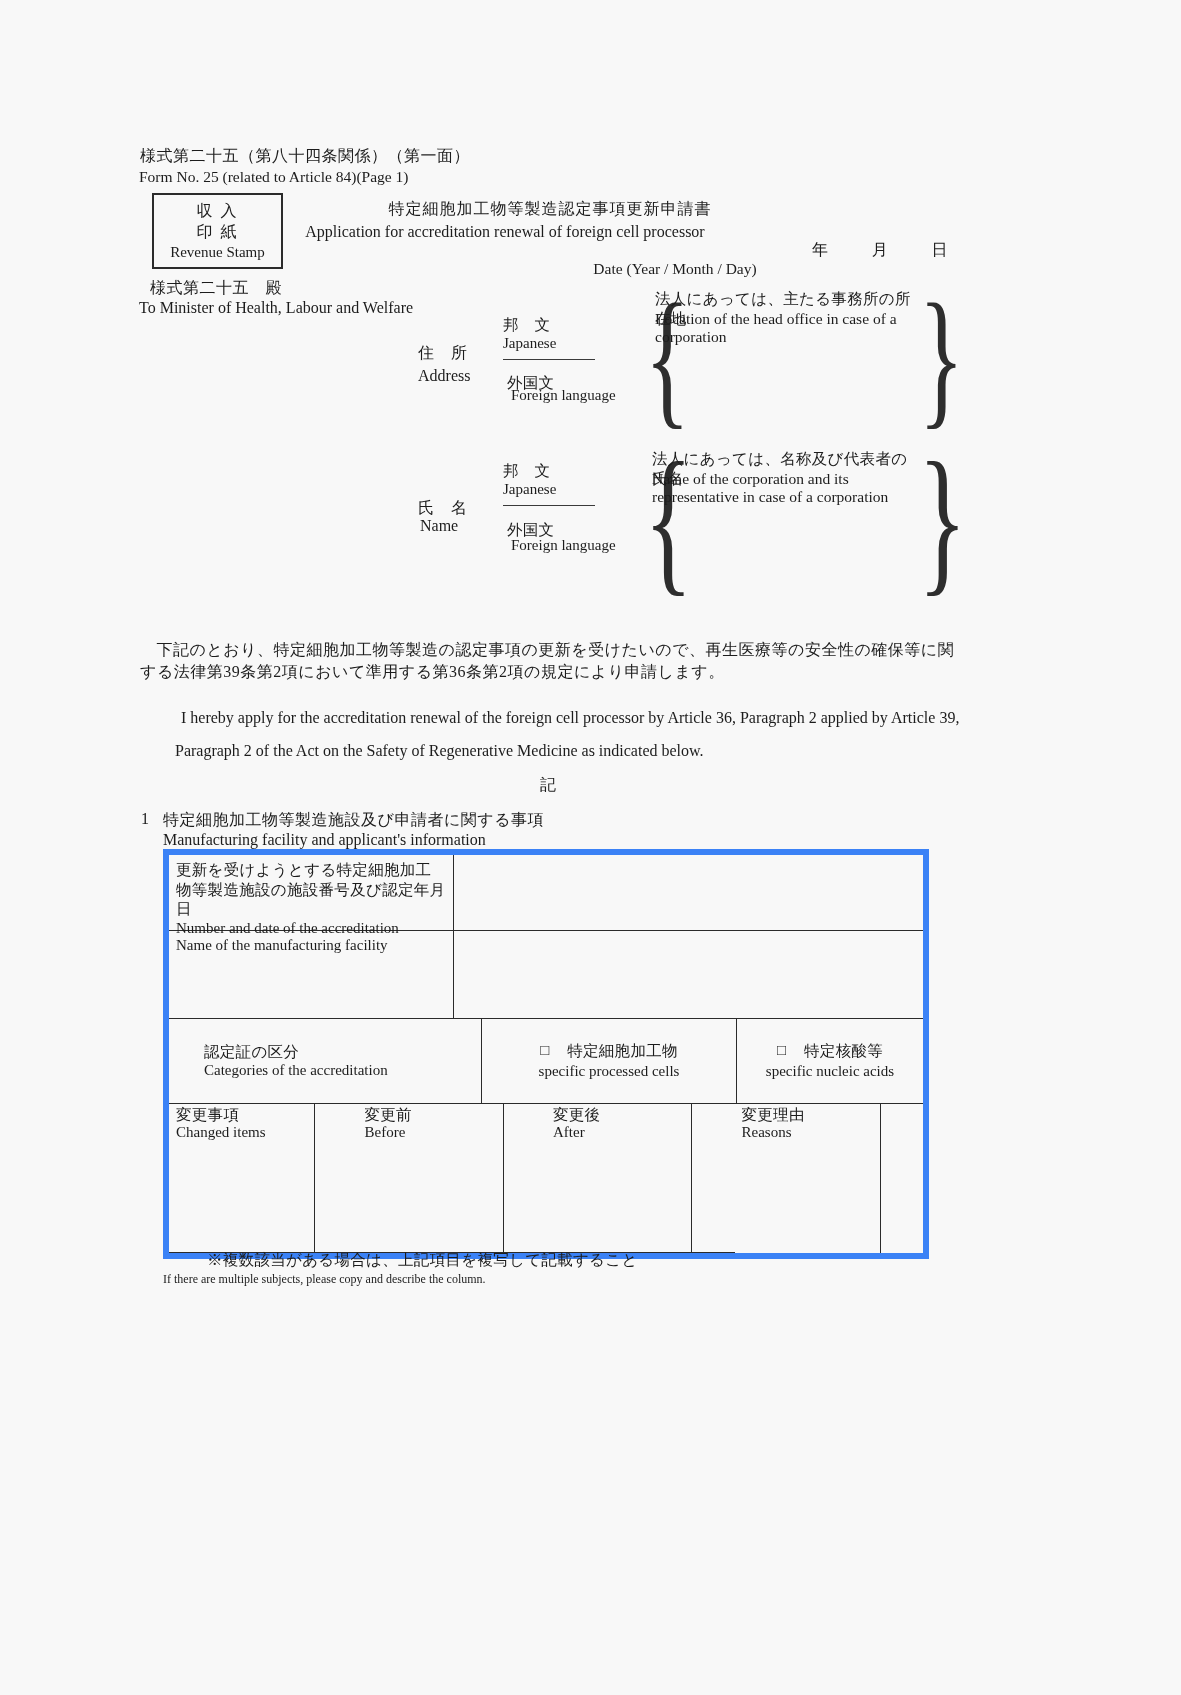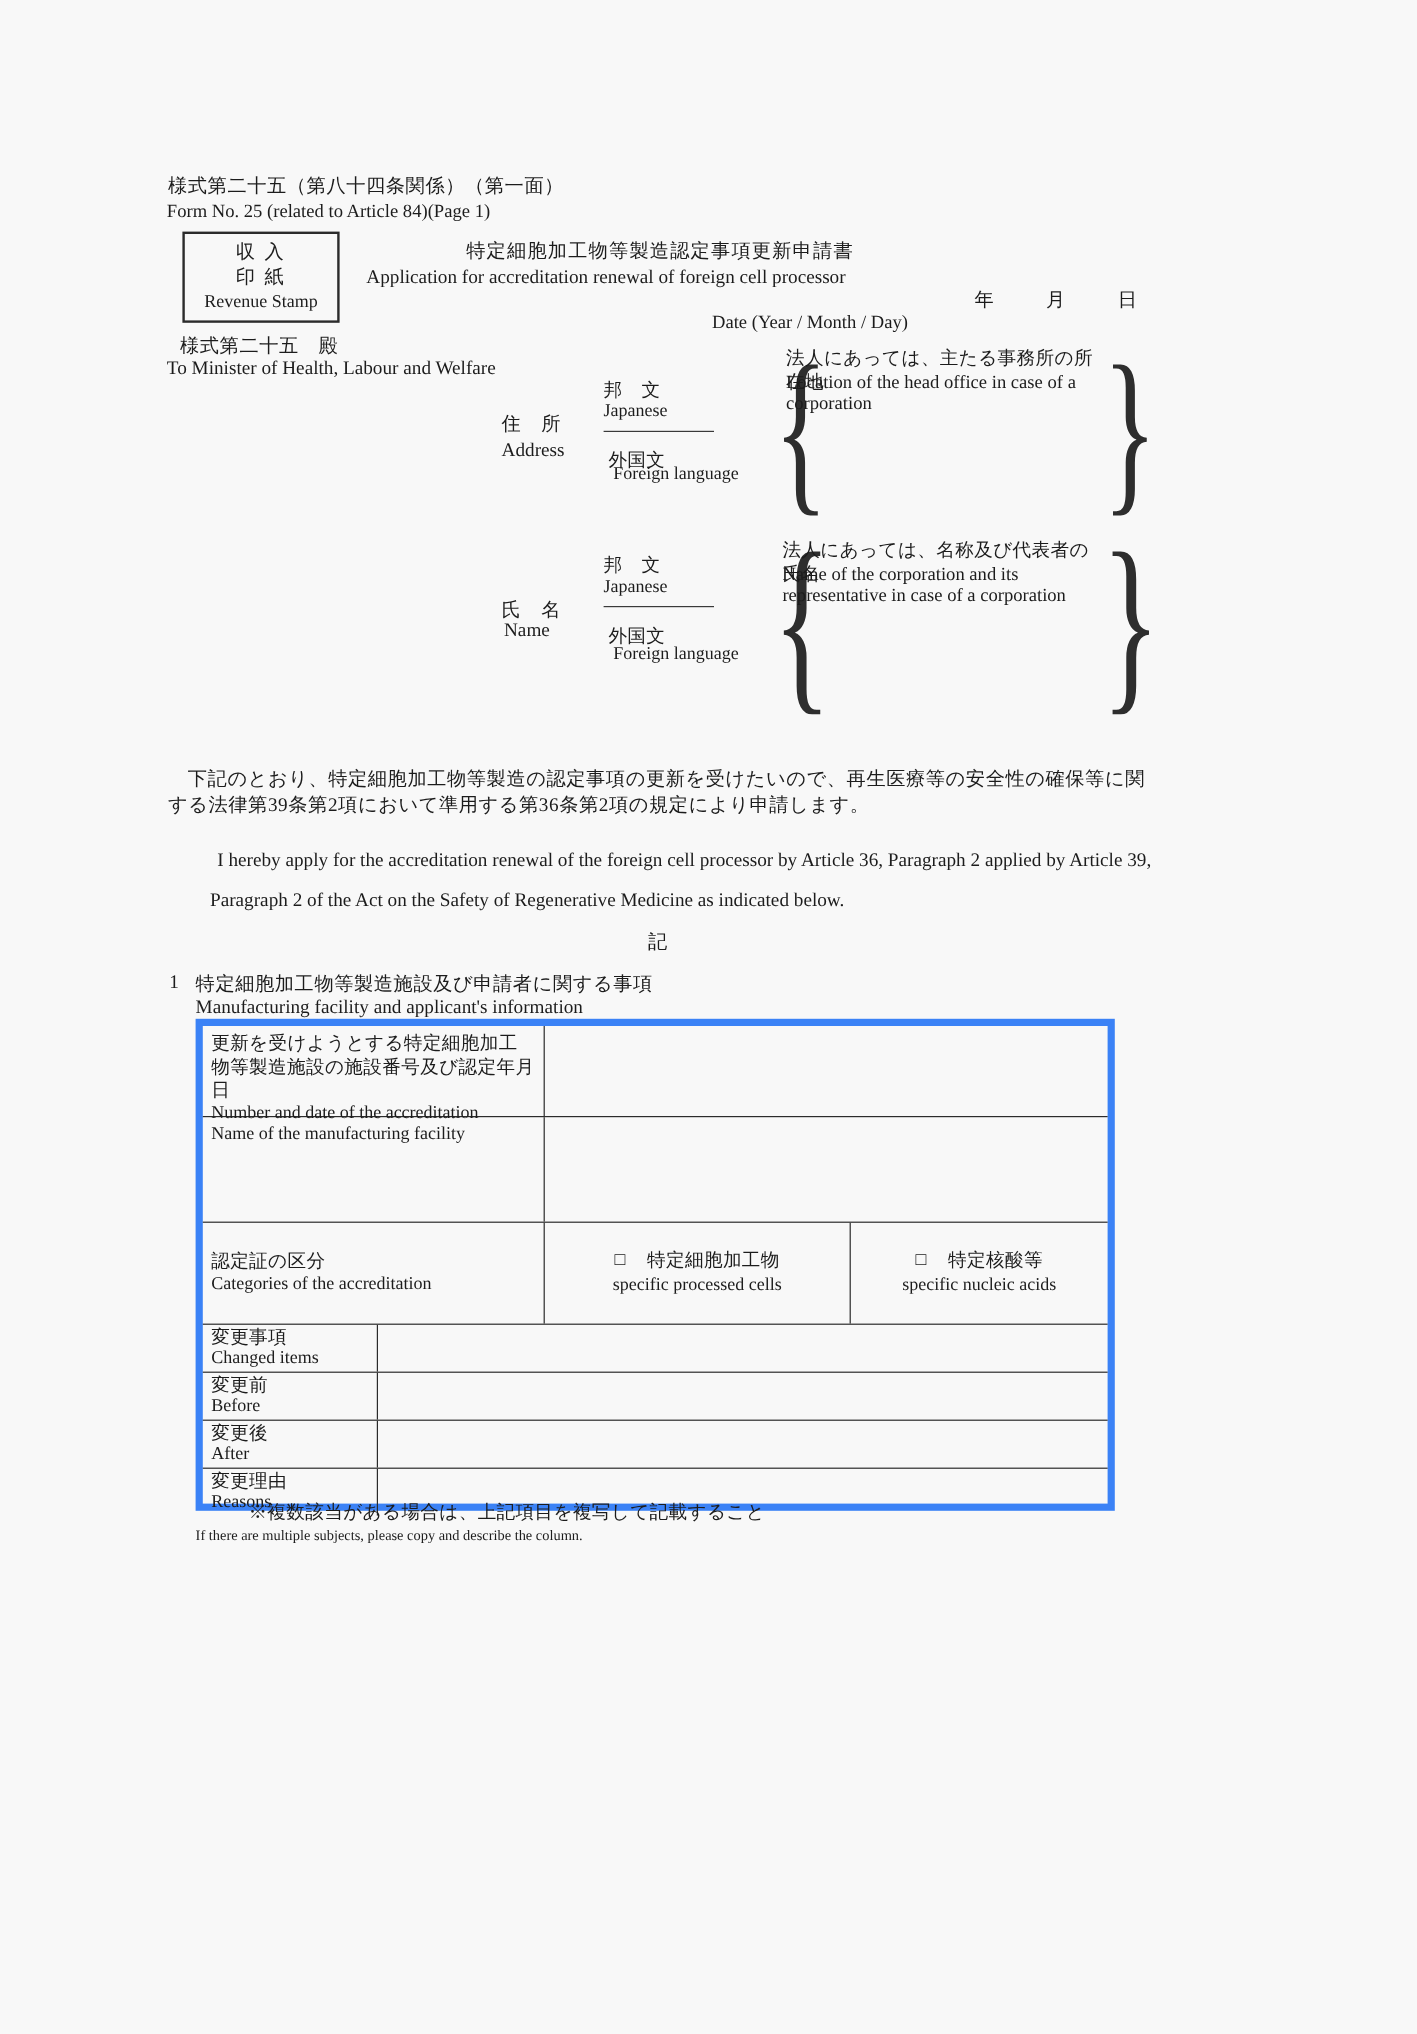--- a/index.html
+++ b/index.html
@@ -65,21 +65,21 @@
   .cat-cell {
     display:flex; flex-direction:column; justify-content:center; align-items:center; gap:2px;
   }
   .cat-line { display:flex; gap:18px; align-items:center; }
   .checkbox { font-size:15px; cursor:pointer; }
   .changes-col {
     width:139px;
     display:flex; flex-direction:column; justify-content:center; align-items:center;
     text-align:center;
   }
-  .sub-rows { flex:1; display:flex; flex-direction:column; }
+  .sub-rows { flex:1; display:flex; }
   .subrow { flex:1; display:flex; border-bottom:1.4px solid #2b2b2b; }
   .subrow:last-child { border-bottom:none; }
   .subrow-label { width:146px; padding:2px 7px; border-right:1.4px solid #2b2b2b; }
   .subrow-label .ja-s, .subrow-label .en-s { line-height:17.5px; display:block; }
   .subrow-fill { flex:1; }
 
   .para { line-height:22px; }
 </style>
 </head>
 <body>
@@ -156,21 +156,21 @@
     </div>
 
     <div class="trow" style="height:88px">
       <div class="tcell br label-col">
         <span class="en-s">Name of the manufacturing facility</span>
       </div>
       <div class="tcell fill-cell"></div>
     </div>
 
     <div class="trow" style="height:85px">
-      <div class="tcell br label-col" style="display:flex; flex-direction:column; justify-content:center;">
+      <div class="tcell br label-col" style="display:flex; flex-direction:column; justify-content:center;margin-left:28px;">
         <span class="ja-s">認定証の区分</span>
         <span class="en-s">Categories of the accreditation</span>
       </div>
       <div class="tcell br cat-cell" style="width:255px;">
         <div class="cat-line">
           <span class="checkbox">□</span>
           <span class="ja-s">特定細胞加工物</span>
         </div>
         <span class="en-s">specific processed cells</span>
       </div>

